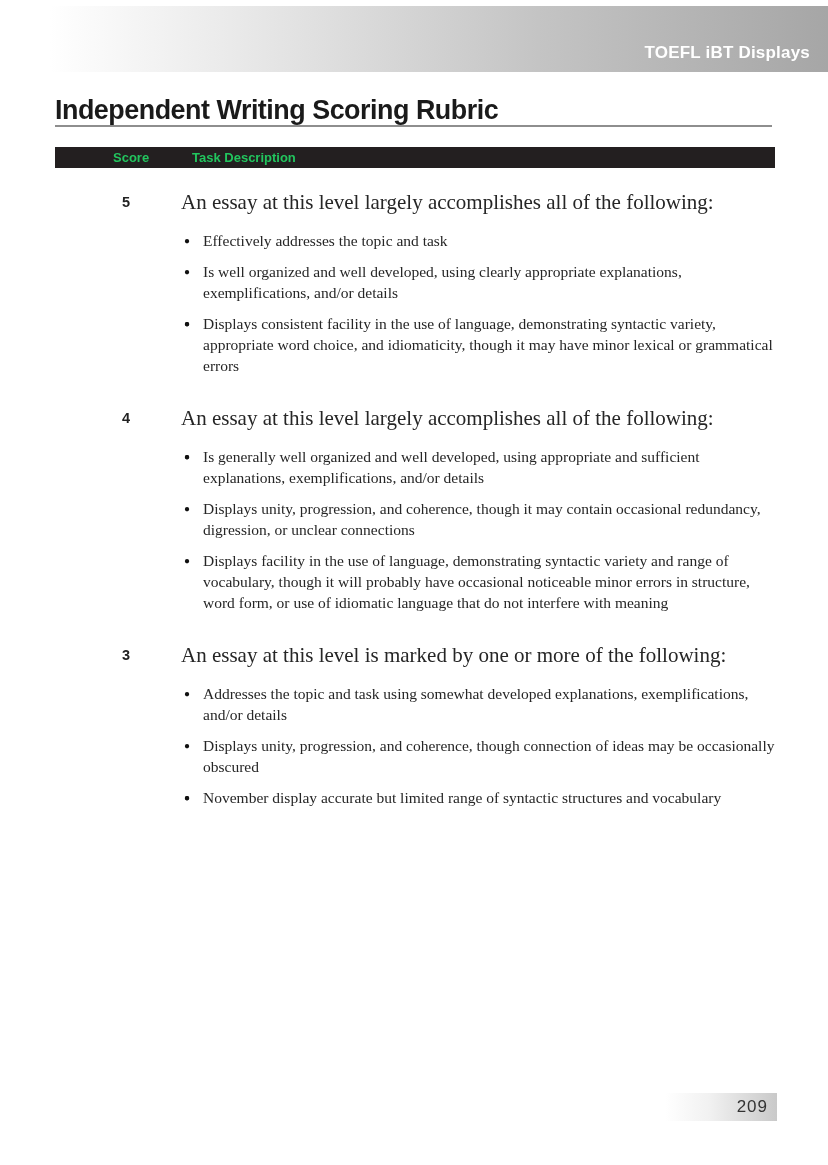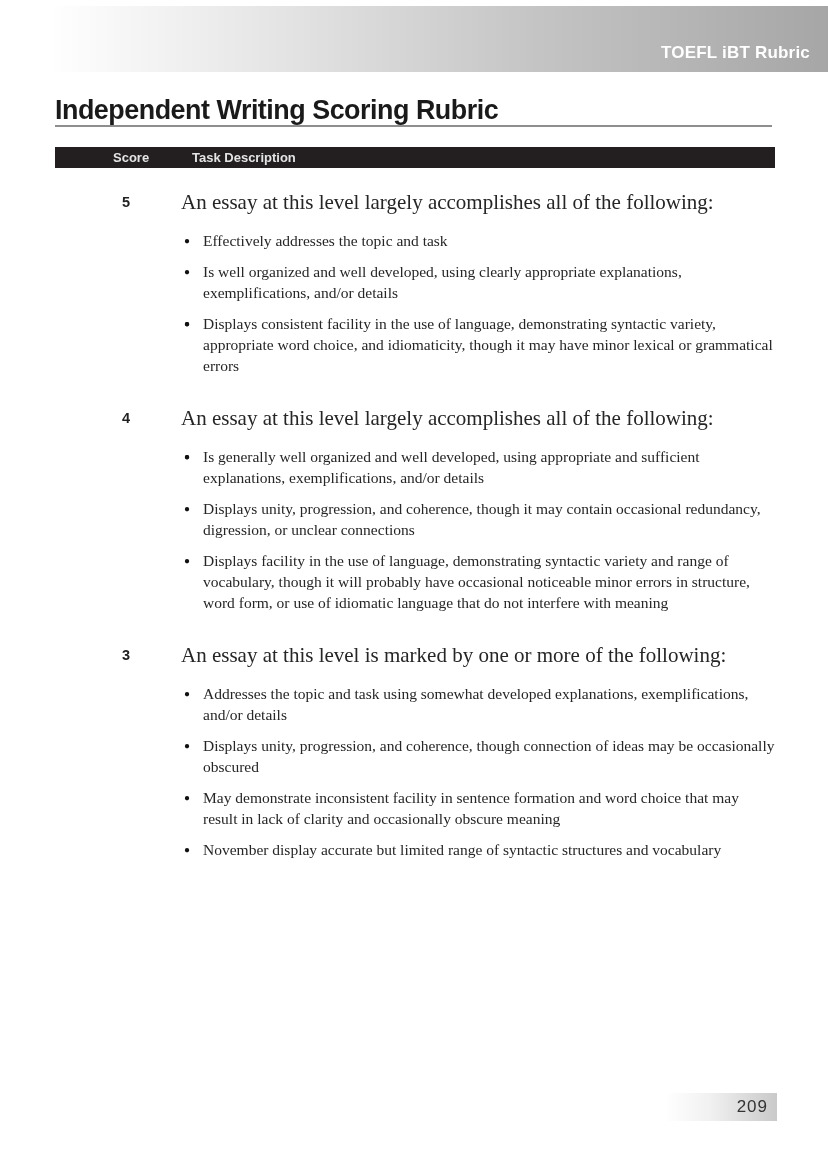--- a/index.html
+++ b/index.html
@@ -36,21 +36,21 @@
   .title-rule {
     position: absolute; left: 55px; top: 125px; width: 717px; height: 2px;
     background: #8e8e8e; z-index: 1;
   }
 
   
   .table-header {
     position: absolute; left: 55px; top: 147px; width: 720px; height: 21px;
     background: #231f20;
     font-family: "Liberation Sans", sans-serif;
-    font-weight: bold; font-size: 13px; color: #e5e5e5;
+    font-weight: bold; font-size: 13px; color: #22c55e;
   }
   .col-score-label { position: absolute; left: 58px; top: 0; line-height: 21px; }
   .col-desc-label  { position: absolute; left: 125px; top: 0; line-height: 21px; margin-left: 12px; }
 
   
   .content { position: absolute; left: 55px; top: 192px; width: 720px; }
   .rubric-row { display: flex; margin-bottom: 22px; }
   .score-cell {
     width: 126px; flex-shrink: 0;
     font-family: "Liberation Sans", sans-serif;
@@ -77,21 +77,21 @@
     box-sizing: border-box; padding-right: 9px;
     text-align: right; line-height: 28px;
     font-family: Liberation Sans, sans-serif;
     font-size: 17px; color: #333333; letter-spacing: 1px;
   }
 </style>
 </head>
 <body>
 
 <div class="top-banner">
-  <span class="banner-label">TOEFL iBT Rubric</span>
+  <span class="banner-label">TOEFL iBT Displays</span>
 </div>
 
 <div class="title-rule"></div>
 <h1 class="page-title">Independent Writing Scoring Rubric</h1>
 
 <div class="table-header">
   <span class="col-score-label">Score</span>
   <span class="col-desc-label">Task Description</span>
 </div>
 
@@ -153,21 +153,20 @@
         <li>
           <span class="bullet-marker">●</span>
           <span>Addresses the topic and task using somewhat developed explanations, exemplifications, and/or details</span>
         </li>
         <li>
           <span class="bullet-marker">●</span>
           <span>Displays unity, progression, and coherence, though connection of ideas may be occasionally obscured</span>
         </li>
         <li>
           <span class="bullet-marker">●</span>
-          <span>May demonstrate inconsistent facility in sentence formation and word choice that may result in lack of clarity and occasionally obscure meaning</span>
         </li>
         <li>
           <span class="bullet-marker">●</span>
           <span>November display accurate but limited range of syntactic structures and vocabulary</span>
         </li>
       </ul>
     </div>
   </div>
 
 </div>

